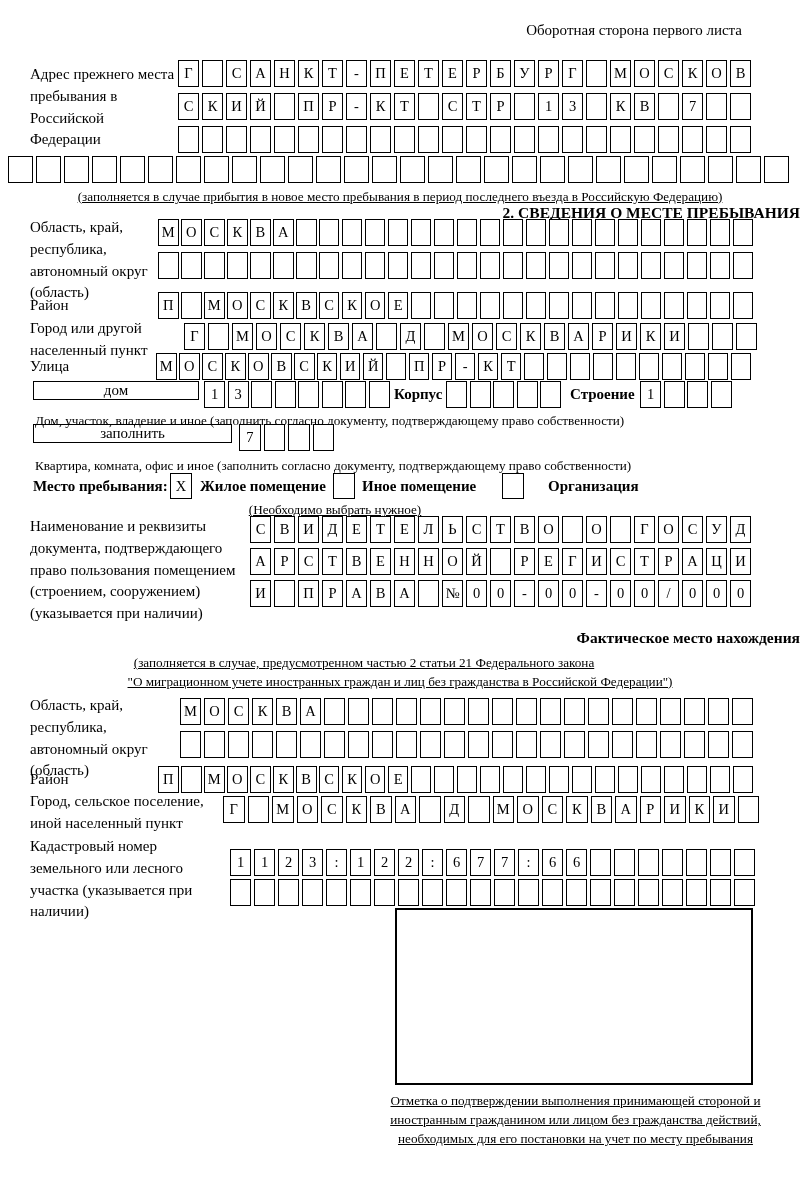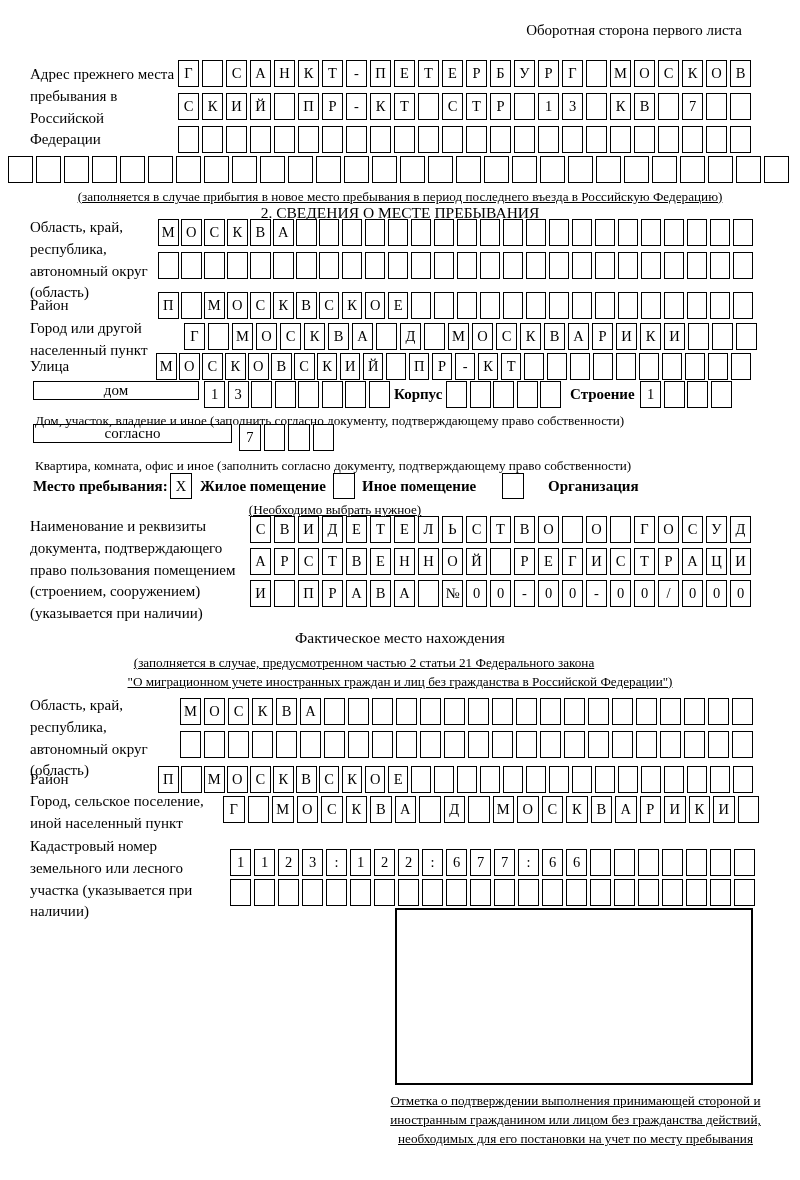--- a/index.html
+++ b/index.html
@@ -3,21 +3,21 @@
 <meta charset="utf-8">
 <style>
   html,body{margin:0;padding:0;background:#fff;}
   .page{position:relative;width:800px;height:1180px;background:#fff;color:#000;
         font-family:"Liberation Serif","DejaVu Serif",serif;overflow:hidden;}
   .hdr{position:absolute;top:22px;right:58px;font-size:15px;}
   .lbl{position:absolute;font-size:15px;line-height:1.45;}
   .nowrap{white-space:nowrap;font-weight:bold;}
   .note{position:absolute;font-size:13.2px;line-height:1.45;}
   .center{text-align:center;text-decoration:underline;}
-  .title{position:absolute;left:0;width:800px;text-align:center;font-weight:normal;font-size:15.5px;}
+  .title{position:absolute;left:0;width:800px;text-align:right;font-weight:bold;font-size:15.5px;}
   .cellrow{position:absolute;display:flex;gap:var(--g,3px);}
   .cell{box-sizing:border-box;width:var(--w,21px);height:27px;border:1.6px solid #000;
         display:flex;align-items:center;justify-content:center;font-size:14.5px;background:#fff;}
   .bigbox{position:absolute;box-sizing:border-box;height:19px;border:1.6px solid #000;
           display:flex;align-items:center;justify-content:center;font-size:15px;}
   .chk{position:absolute;box-sizing:border-box;width:22px;height:26px;border:1.6px solid #000;
        display:flex;align-items:center;justify-content:center;font-size:14.5px;}
   .stampbox{position:absolute;box-sizing:border-box;border:2px solid #000;background:#fff;}
 </style>
 </head>
@@ -307,21 +307,21 @@
     </div>
   <div class="lbl nowrap" style="left:570px;top:384px">Строение</div>
   <div class="cellrow" style="left:640px;top:381px;--w:21px;--g:2.5px">
       <span class="cell">1</span>
       <span class="cell"></span>
       <span class="cell"></span>
       <span class="cell"></span>
     </div>
   <div class="note" style="left:35px;top:411px;width:760px">Дом, участок, владение и иное (заполнить согласно документу, подтверждающему право собственности)</div>
 
-  <div class="bigbox" style="left:33px;top:424px;width:199px">согласно</div>
+  <div class="bigbox" style="left:33px;top:424px;width:199px">заполнить</div>
   <div class="cellrow" style="left:239px;top:424px;--w:21.5px;--g:3px">
       <span class="cell">7</span>
       <span class="cell"></span>
       <span class="cell"></span>
       <span class="cell"></span>
     </div>
   <div class="note" style="left:35px;top:456px;width:760px">Квартира, комната, офис и иное (заполнить согласно документу, подтверждающему право собственности)</div>
 
   <div class="lbl nowrap" style="left:33px;top:476px">Место пребывания:</div>
   <div class="chk" style="left:170px;top:473px">X</div>

